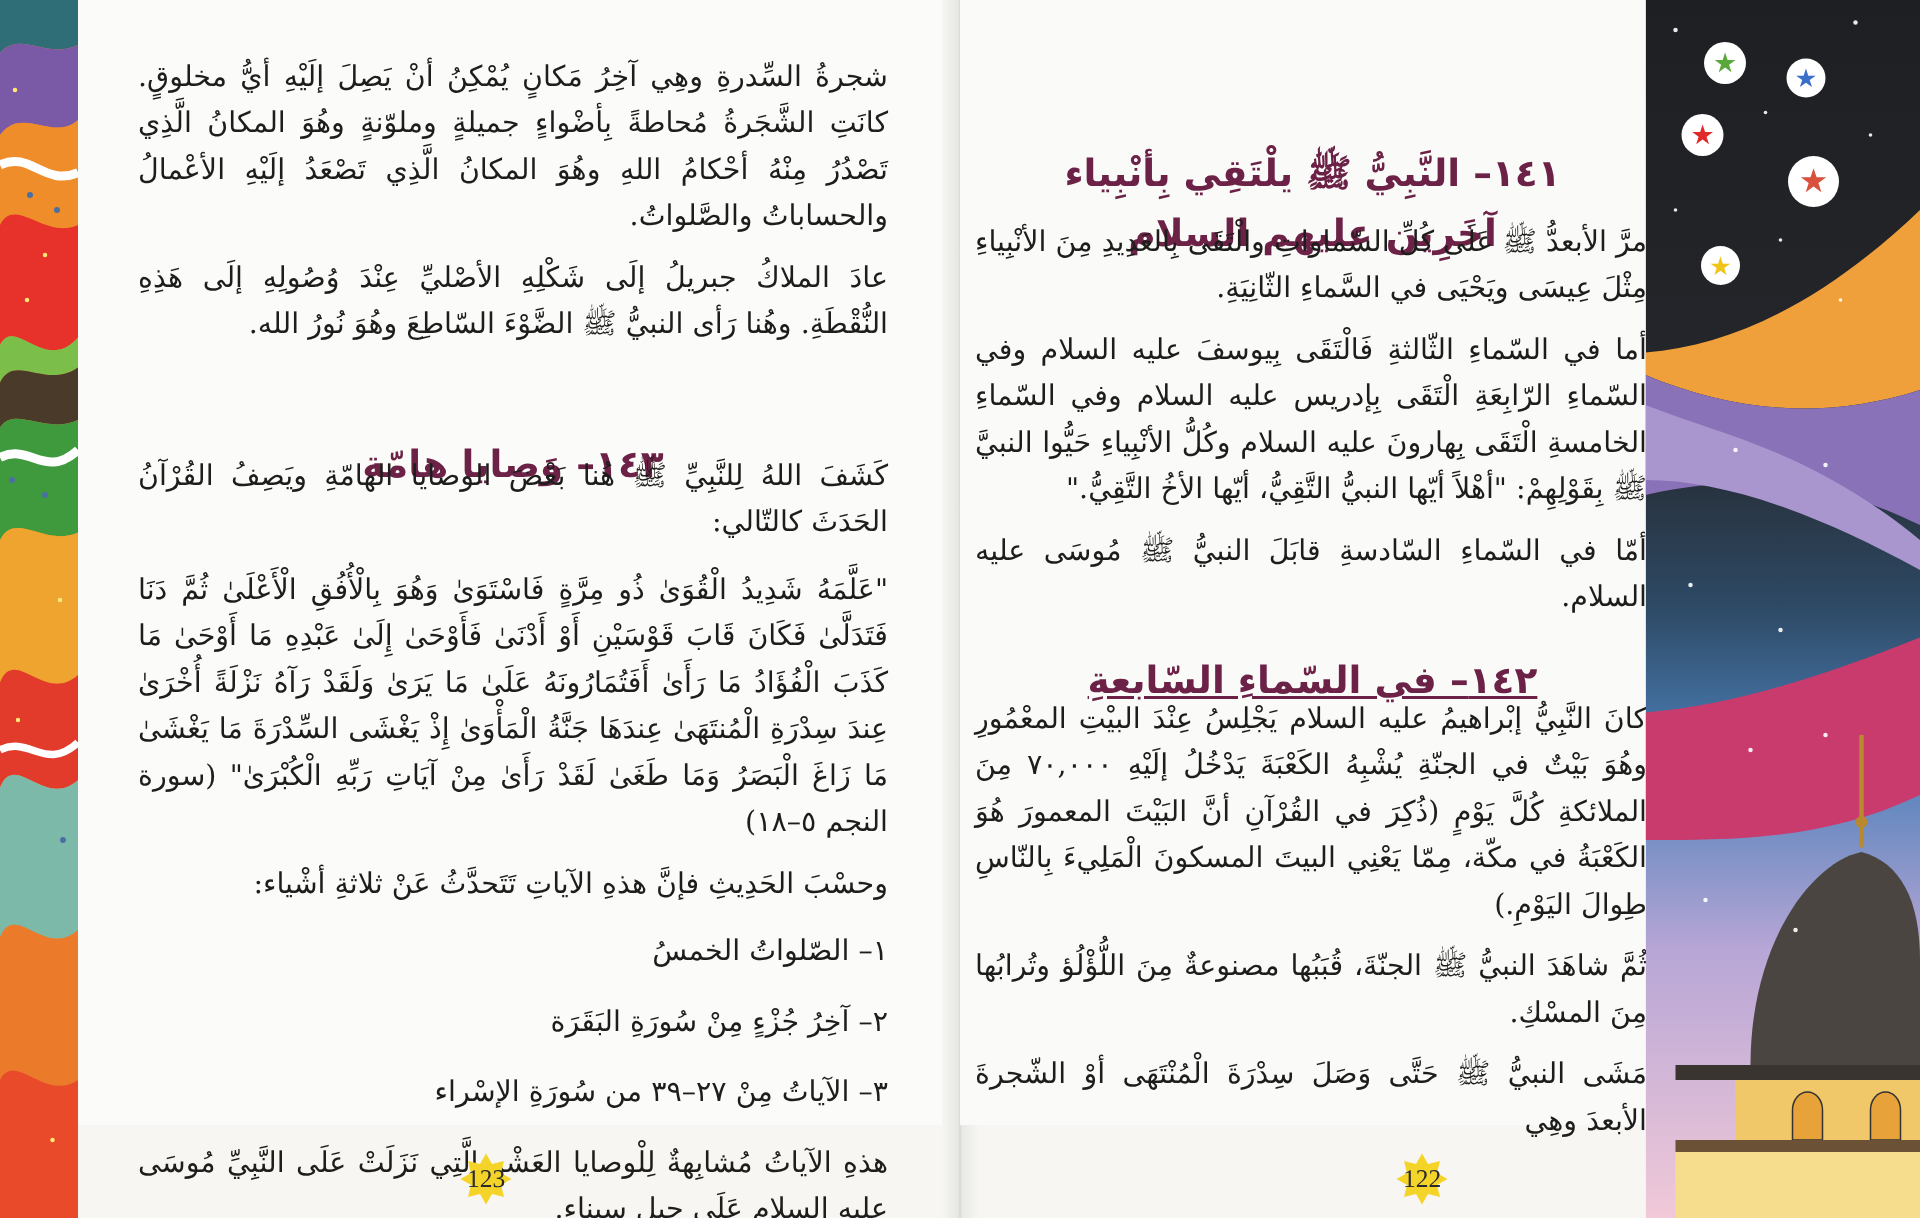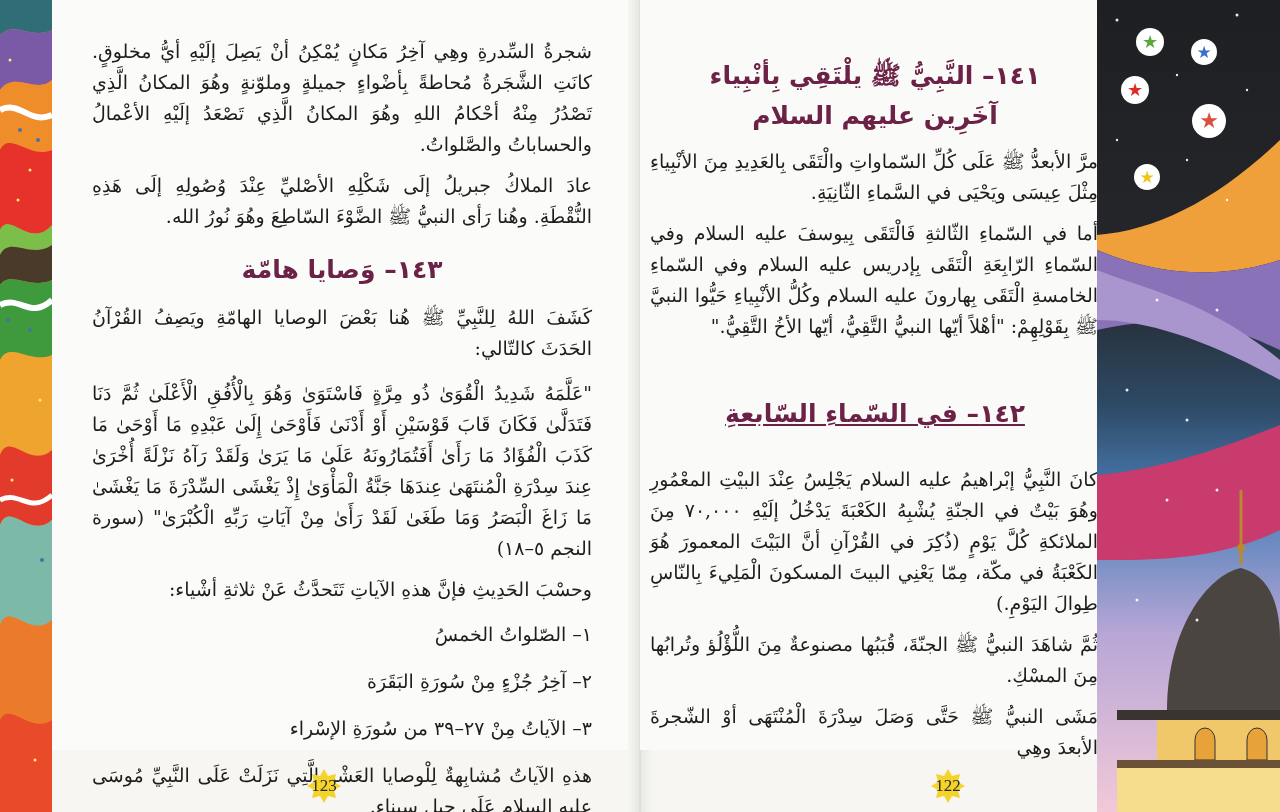--- a/index.html
+++ b/index.html
@@ -30,21 +30,21 @@
     }
 
     .text-block {
       position: absolute; direction: rtl; text-align: justify;
       color: #1d1d1b; font-size: 19px; line-height: 31px;
     }
     .text-block p { margin: 0 0 10px 0; }
     .heading {
       position: absolute; direction: rtl; text-align: center;
       color: #6b2246; font-weight: bold; font-family: "DejaVu Sans", sans-serif;
-      font-size: 25px; line-height: 40px;
+      font-size: 25px; line-height: 40px; margin-top: 40px;
     }
     .list-item { margin: 0 0 16px 0; }
 
     .page-num {
       position: absolute; width: 36px; height: 36px;
       display: flex; align-items: center; justify-content: center;
       font-size: 17px; color: #2b2b2b; font-family: "Liberation Serif", serif;
     }
     .page-num .star {
       position: absolute; inset: 0;
@@ -124,20 +124,21 @@
 
   <div class="page page-right">
     <div class="heading" style="left:20px; top:56px; width:430px;">
       <div>١٤١– النَّبِيُّ ﷺ يلْتَقِي بِأنْبِياء</div>
       <div>آخَرِين عليهم السلام</div>
     </div>
 
     <div class="text-block" style="left:10px; top:146px; width:448px;">
       <p>مرَّ الأبعدُّ ﷺ عَلَى كُلِّ السّماواتِ والْتَقَى بِالعَدِيدِ مِنَ الأنْبِياءِ مِثْلَ عِيسَى ويَحْيَى في السَّماءِ الثّانِيَةِ.</p>
       <p>أما في السّماءِ الثّالثةِ فَالْتَقَى بِيوسفَ عليه السلام وفي السّماءِ الرّابِعَةِ الْتَقَى بِإدريس عليه السلام وفي السّماءِ الخامسةِ الْتَقَى بِهارونَ عليه السلام وكُلُّ الأنْبِياءِ حَيُّوا النبيَّ ﷺ بِقَوْلِهِمْ: "أهْلاً أيّها النبيُّ التَّقِيُّ، أيّها الأخُ التَّقِيُّ."</p>
+      <p>أمّا في السّماءِ السّادسةِ قابَلَ النبيُّ ﷺ مُوسَى عليه السلام.</p>
     </div>
 
     <div class="heading" style="left:20px; top:394px; width:430px;text-decoration:underline;">١٤٢– في السّماءِ السّابعةِ</div>
 
     <div class="text-block" style="left:10px; top:450px; width:448px;">
       <p style="margin-top:14px;">كانَ النَّبِيُّ إبْراهيمُ عليه السلام يَجْلِسُ عِنْدَ البيْتِ المعْمُورِ وهُوَ بَيْتٌ في الجنّةِ يُشْبِهُ الكَعْبَةَ يَدْخُلُ إلَيْهِ ٧٠,٠٠٠ مِنَ الملائكةِ كُلَّ يَوْمٍ (ذُكِرَ في القُرْآنِ أنَّ البَيْتَ المعمورَ هُوَ الكَعْبَةُ في مكّة، مِمّا يَعْنِي البيتَ المسكونَ الْمَلِيءَ بِالنّاسِ طِوالَ اليَوْمِ.)</p>
       <p>ثُمَّ شاهَدَ النبيُّ ﷺ الجنّةَ، قُبَبُها مصنوعةٌ مِنَ اللُّؤْلُؤ وتُرابُها مِنَ المسْكِ.</p>
       <p>مَشَى النبيُّ ﷺ حَتَّى وَصَلَ سِدْرَةَ الْمُنْتَهَى أوْ الشّجرةَ الأبعدَ وهِي</p>
     </div>
 

